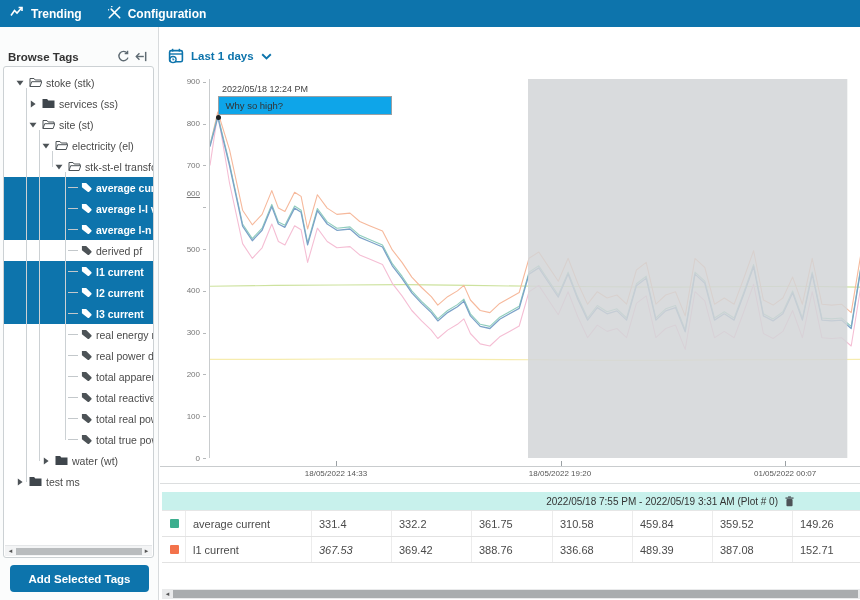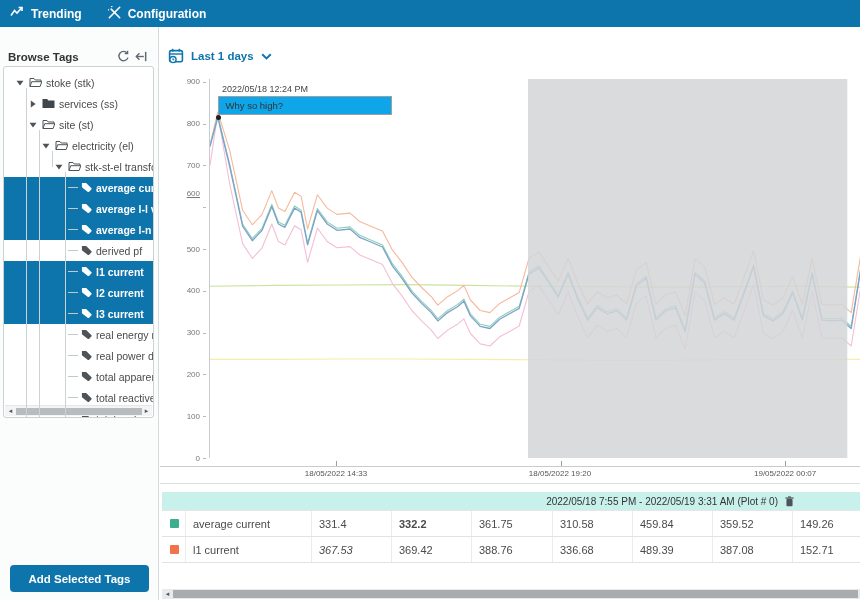--- a/index.html
+++ b/index.html
@@ -12,21 +12,21 @@
   .top-tab { display:inline-flex; align-items:center; gap:7px; color:#fff;
     font-size:12px; font-weight:bold; cursor:pointer; }
 
   
   #sidebar { position:absolute; left:0; top:27px; width:159px; height:573px;
     background:#fbfcfc; border-right:1px solid #d8dbdd; }
   #sidebar-header { position:absolute; left:8px; top:18px; right:8px; height:18px;
     display:flex; align-items:flex-end; }
   #sidebar-title { font-size:11.5px; font-weight:bold; color:#333; flex:1; }
   .sb-icon { display:inline-flex; width:18px; justify-content:center; cursor:pointer; }
-  #tree-box { position:absolute; left:3px; top:39px; width:151px; height:352px;
+  #tree-box { position:absolute; left:3px; top:39px; width:151px; height:492px;
     background:#fff; border:1px solid #ccd1d4; border-radius:3px; overflow:hidden; }
   .trow { position:relative; height:21px; display:flex; align-items:center;
     font-size:10.5px; color:#4a4a4a; white-space:nowrap; overflow:hidden; cursor:pointer; }
   .trow.sel { background:#0d74ac; color:#fff; font-weight:bold; }
   .trow .xp { width:10px; margin-right:3px; display:inline-flex; flex:none; }
   .trow .ic { margin-right:4px; display:inline-flex; flex:none; color:#4d5357; }
   .trow.sel .ic { color:#fff; }
   .trow .dash { width:10px; height:1px; background:#c3c8cb; margin-right:3px; flex:none; }
   .guide { position:absolute; width:1px; background:#ccd1d4; z-index:3; }
   #tree-hscroll { position:absolute; left:1px; right:1px; bottom:1px; height:11px;
@@ -398,21 +398,21 @@
   <div class="ann-box" style="left: 7.5073px; top: 17.0254px; width: 174px; height: 19px;"><span>Why so high?</span></div>
   <div class="ann-dot" style="left: 5.5073px; top: 35.5254px;"></div>
 </div>
 <div id="xsep"></div>
 <div id="xaxis">
     <div class="xtick" style="left: 126.945px;"></div>
     <div class="xlab" style="left: 126.945px;">18/05/2022 14:33</div>
     <div class="xtick" style="left: 352.191px;"></div>
     <div class="xlab" style="left: 351px;">18/05/2022 19:20</div>
     <div class="xtick" style="left: 576.135px;"></div>
-    <div class="xlab" style="left: 576.135px;">19/05/2022 00:07</div>
+    <div class="xlab" style="left: 576.135px;">01/05/2022 00:07</div>
   </div>
 <div id="tablesep"></div>
 
 <div id="stats">
   <div id="info-row">
     <span>2022/05/18 7:55 PM - 2022/05/19 3:31 AM (Plot # 0)</span>
     <span class="trash">
       <svg width="9" height="11" viewBox="0 0 10 12">
           <rect x="1.6" y="3.2" width="6.8" height="8" rx="1" fill="#4d5357"></rect>
           <rect x="0.5" y="1.5" width="9" height="1.4" fill="#4d5357"></rect>
@@ -420,21 +420,21 @@
         </svg>
     </span>
   </div>
   <div id="stats-body">
       <div class="srow data-row">
         <div class="cell" style="width: 24px; justify-content: center; padding-left: 0px;">
           <span class="pen-square" style="background: rgb(60, 174, 142);"></span>
         </div>
         <div class="cell" style="width: 126px;">average current</div>
         <div class="cell" style="width: 80px;">331.4</div>
-        <div class="cell" style="width: 80px; font-weight: bold;">332.2</div>
+        <div class="cell" style="width: 80px;">332.2</div>
         <div class="cell" style="width: 81px;">361.75</div>
         <div class="cell" style="width: 80px;">310.58</div>
         <div class="cell" style="width: 80px;">459.84</div>
         <div class="cell" style="width: 80px;">359.52</div>
         <div class="cell" style="width: 80px;">149.26</div>
       </div>
       <div class="srow data-row">
         <div class="cell" style="width: 24px; justify-content: center; padding-left: 0px;">
           <span class="pen-square" style="background: rgb(243, 114, 75);"></span>
         </div>

